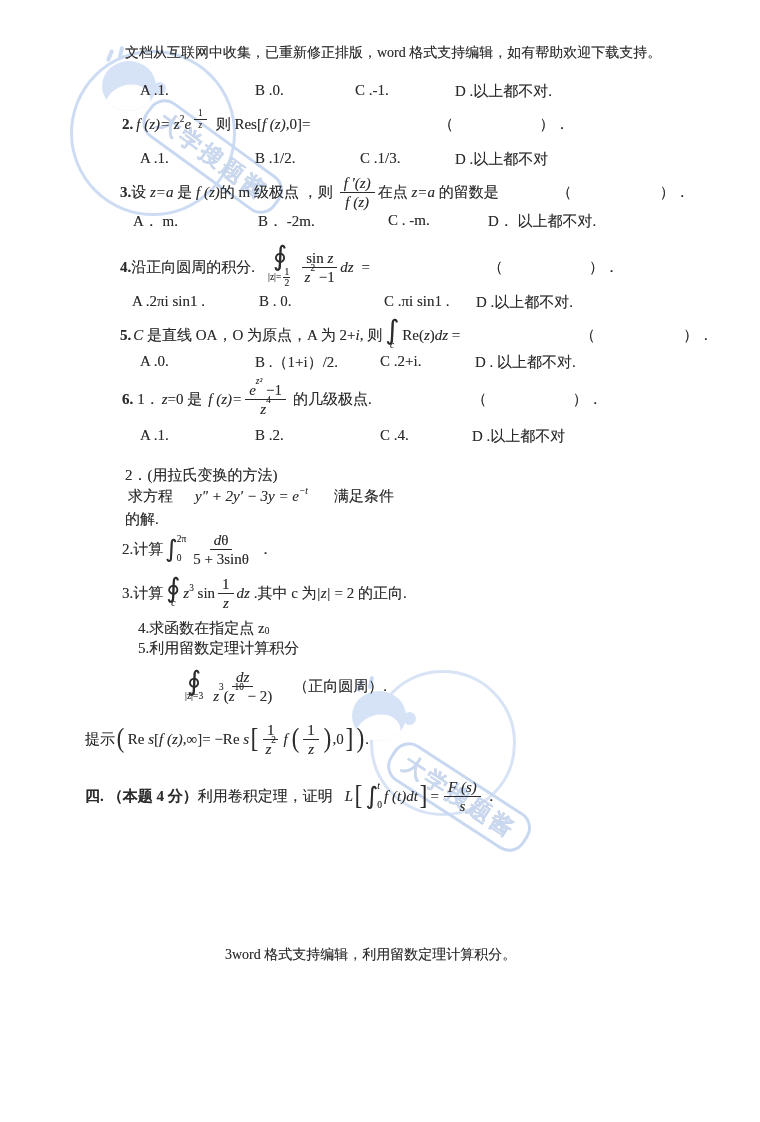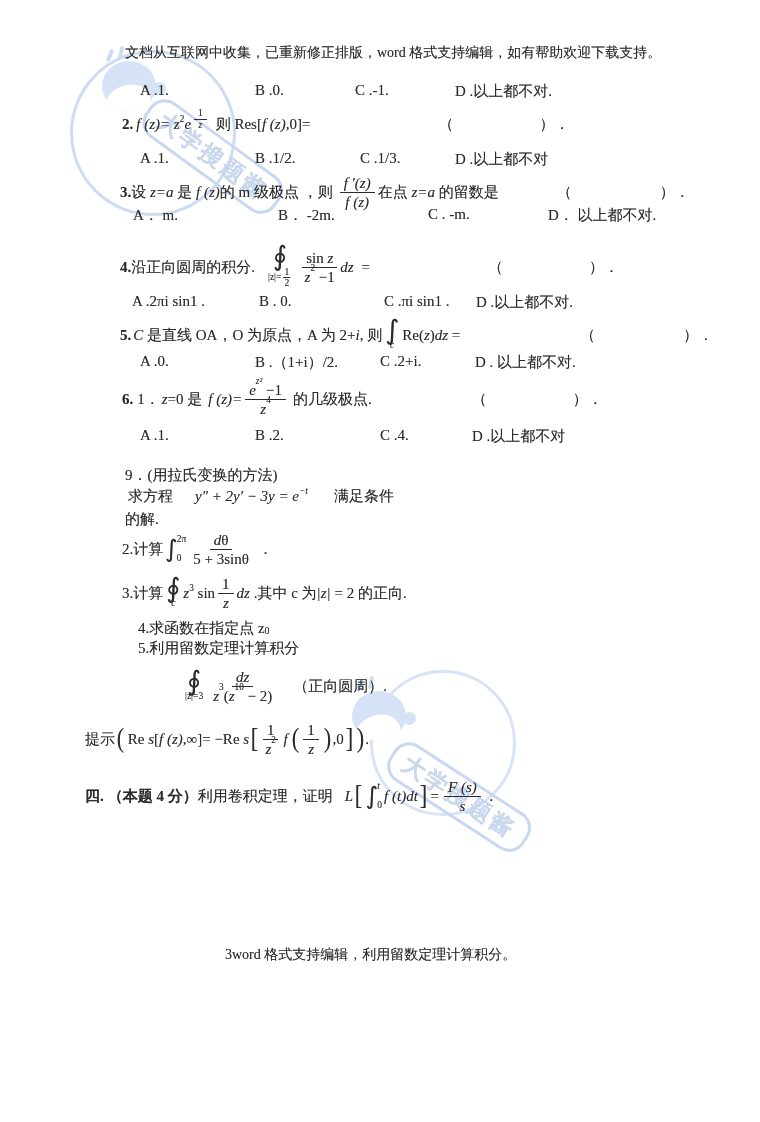--- a/index.html
+++ b/index.html
@@ -92,21 +92,21 @@
 
   <div class="line" style="left:122px;top:106px;height:36px;"><span class="b">2.</span><span style="display: inline-block; width: 3px;"></span><span class="it">f (z)= z</span><sup><span class="rm">2</span></sup><span class="it">e</span><sup><span class="frac"><span class="fn"><span class="rm">1</span></span><span class="fd"><span class="it">z</span></span></span></sup><span style="display: inline-block; width: 6px;"></span><span class="rm">则 Res[</span><span class="it">f (z)</span><span class="rm">,0]=</span><span style="display: inline-block; width: 128px;"></span><span class="rm">（</span><span style="display: inline-block; width: 86px;"></span><span class="rm">）．</span></div>
   <div class="opts" style="left:140px;top:150px;">
     <span style="min-width:115px">A .1.</span>
     <span style="min-width:105px">B .1/2.</span>
     <span style="min-width:95px">C .1/3.</span>
     <span>D .以上都不对</span>
   </div>
 
   <div class="line" style="left:120px;top:170px;height:44px;"><span class="b">3.</span><span class="rm">设 </span><span class="it">z=a</span><span class="rm"> 是 </span><span class="it">f (z)</span><span class="rm">的 m 级极点 ，则</span><span style="display: inline-block; width: 4px;"></span><span class="frac"><span class="fn"><span class="it">f ′(z)</span></span><span class="fd"><span class="it">f (z)</span></span></span><span class="rm">在点 </span><span class="it">z=a</span><span class="rm"> 的留数是</span><span style="display: inline-block; width: 58px;"></span><span class="rm">（</span><span style="display: inline-block; width: 88px;"></span><span class="rm">）．</span></div>
-  <div class="opts" style="left:133px;top:206px;gap:20px;">
+  <div class="opts" style="left:133px;top:212px;">
     <span style="min-width:125px">A． m.</span>
     <span style="min-width:130px">B． -2m.</span>
     <span style="min-width:100px">C . -m.</span>
     <span>D． 以上都不对.</span>
   </div>
 
   <div class="line" style="left:120px;top:238px;height:58px;"><span class="b">4.</span><span class="rm">沿正向圆周的积分.</span><span style="display: inline-block; width: 10px;"></span><span class="intwrap"><span class="isym">∮</span><span class="ilim"><span class="rm">|z|=</span><span class="frac"><span class="fn"><span class="rm">1</span></span><span class="fd"><span class="rm">2</span></span></span></span></span><span style="display: inline-block; width: 4px;"></span><span class="frac"><span class="fn"><span class="rm">sin </span><span class="it">z</span></span><span class="fd"><span class="it">z</span><sup><span class="rm">2</span></sup><span class="rm"> −1</span></span></span><span class="it">dz</span><span style="display: inline-block; width: 8px;"></span><span class="rm">=</span><span style="display: inline-block; width: 118px;"></span><span class="rm">（</span><span style="display: inline-block; width: 86px;"></span><span class="rm">）．</span></div>
   <div class="opts" style="left:132px;top:293px;font-family:Liberation Serif, serif;">
     <span style="min-width:127px">A .2πi sin1 .</span>
     <span style="min-width:125px">B . 0.</span>
@@ -123,21 +123,21 @@
   </div>
 
   <div class="line" style="left:122px;top:374px;height:50px;"><span class="b">6.</span><span style="display: inline-block; width: 4px;"></span><span class="rm">1．</span><span style="display: inline-block; width: 2px;"></span><span class="it">z</span><span class="rm">=0 是</span><span style="display: inline-block; width: 6px;"></span><span class="it">f (z)=</span><span class="frac"><span class="fn"><span class="it">e</span><sup><span class="it">z²</span></sup><span class="rm"> −1</span></span><span class="fd"><span class="it">z</span><sup><span class="rm">4</span></sup></span></span><span style="display: inline-block; width: 4px;"></span><span class="rm">的几级极点.</span><span style="display: inline-block; width: 100px;"></span><span class="rm">（</span><span style="display: inline-block; width: 86px;"></span><span class="rm">）．</span></div>
   <div class="opts" style="left:140px;top:427px;">
     <span style="min-width:115px">A .1.</span>
     <span style="min-width:125px">B .2.</span>
     <span style="min-width:92px">C .4.</span>
     <span>D .以上都不对</span>
   </div>
 
-  <div class="line" style="left:125px;top:466px;"><span class="rm">9．(用拉氏变换的方法)</span></div>
+  <div class="line" style="left:125px;top:466px;"><span class="rm">2．(用拉氏变换的方法)</span></div>
   <div class="line" style="left:128px;top:487px;"><span class="rm">求方程</span><span style="display: inline-block; width: 22px;"></span><span class="it">y″ + 2y′ − 3y = e</span><sup><span class="it">−t</span></sup><span style="display: inline-block; width: 26px;"></span><span class="rm">满足条件</span></div>
   <div class="line" style="left:125px;top:510px;"><span class="rm">的解.</span></div>
   <div class="line" style="left:122px;top:528px;height:42px;"><span class="rm">2.计算</span><span class="intud"><span class="isym">∫</span><span class="limcol"><span><span class="rm">2π</span></span><span><span class="rm">0</span></span></span></span><span class="frac"><span class="fn"><span class="it">d</span><span class="rm">θ</span></span><span class="fd"><span class="rm">5 + 3sinθ</span></span></span><span style="display: inline-block; width: 4px;"></span><span class="rm">．</span></div>
   <div class="line" style="left:122px;top:570px;height:46px;"><span class="rm">3.计算</span><span class="intwrap"><span class="isym">∮</span><span class="ilim"><span class="it">c</span></span></span><span class="it">z</span><sup><span class="rm">3</span></sup><span class="rm"> sin</span><span class="frac"><span class="fn"><span class="rm">1</span></span><span class="fd"><span class="it">z</span></span></span><span class="it">dz</span><span class="rm"> .其中 c 为</span><span class="it">|z|</span><span class="rm"> = 2 的正向.</span></div>
   <div class="line" style="left:138px;top:619px;align-items:center;"><span class="rm">4.求函数在指定点 z</span><sub><span class="rm">0</span></sub></div>
   <div class="line" style="left:138px;top:639px;"><span class="rm">5.利用留数定理计算积分</span></div>
   <div class="line" style="left:182px;top:660px;height:52px;"><span class="intwrap"><span class="isym">∮</span><span class="ilim"><span class="rm">|z|=3</span></span></span><span style="display: inline-block; width: 2px;"></span><span class="frac"><span class="fn"><span class="it">dz</span></span><span class="fd"><span class="it">z</span><sup><span class="rm">3</span></sup><span class="rm">(</span><span class="it">z</span><sup><span class="rm">10</span></sup><span class="rm"> − 2)</span></span></span><span style="display: inline-block; width: 16px;"></span><span class="rm">（正向圆周）.</span></div>
 
   <div class="line" style="left:85px;top:712px;height:54px;"><span class="rm">提示</span><span class="big">(</span><span style="display: inline-block; width: 2px;"></span><span class="rm">Re </span><span class="it">s</span><span class="rm">[</span><span class="it">f (z)</span><span class="rm">,∞]= −Re </span><span class="it">s</span><span class="big">[</span><span class="frac"><span class="fn"><span class="rm">1</span></span><span class="fd"><span class="it">z</span><sup><span class="rm">2</span></sup></span></span><span style="display: inline-block; width: 2px;"></span><span class="it">f</span><span style="display: inline-block; width: 2px;"></span><span class="big">(</span><span class="frac"><span class="fn"><span class="rm">1</span></span><span class="fd"><span class="it">z</span></span></span><span class="big">)</span><span class="rm">,0</span><span class="big">]</span><span class="big">)</span><span class="rm">.</span></div>
 

